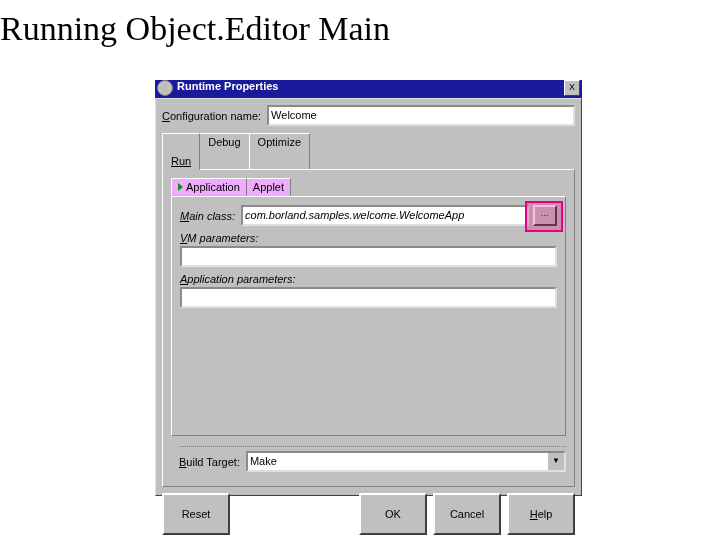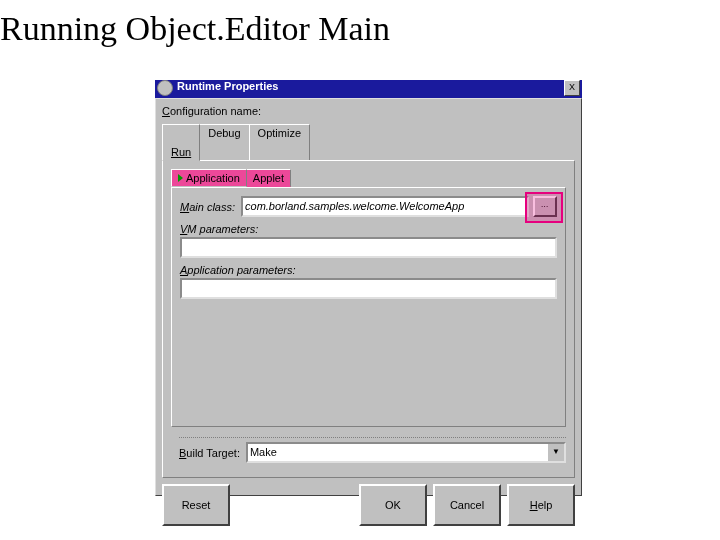--- a/index.html
+++ b/index.html
@@ -110,21 +110,21 @@
     border-color: #fff #808080 #808080 #fff;
     background: #c0c0c0;
     padding: 8px;
     height: 300px;
     position: relative;
   }
   .inner-tabs { display: flex; }
   .inner-tab {
     border: 1px solid;
     border-color: #fff #808080 transparent #fff;
-    background: #ec4899;
+    background: #f0abfc;
     padding: 2px 6px;
     font-size: 11px;
     margin-right: -1px;
     cursor: pointer;
     display: flex;
     align-items: center;
     gap: 3px;
   }
   .inner-tab.active {
     border-bottom-color: #c0c0c0;
@@ -214,20 +214,21 @@
     <span class="title-text">Runtime Properties</span>
     <div class="close-btn">X</div>
   </div>
 
   <div class="client">
 
     <div class="row">
       <span class="label">
         <span class="u">C</span><span>onfiguration name:</span>
       </span>
+      <div class="textbox">Welcome</div>
     </div>
 
     <div class="tabs">
       <div class="tab active">Run</div>
       <div class="tab">Debug</div>
       <div class="tab">Optimize</div>
     </div>
 
     <div class="tabpanel">
 

